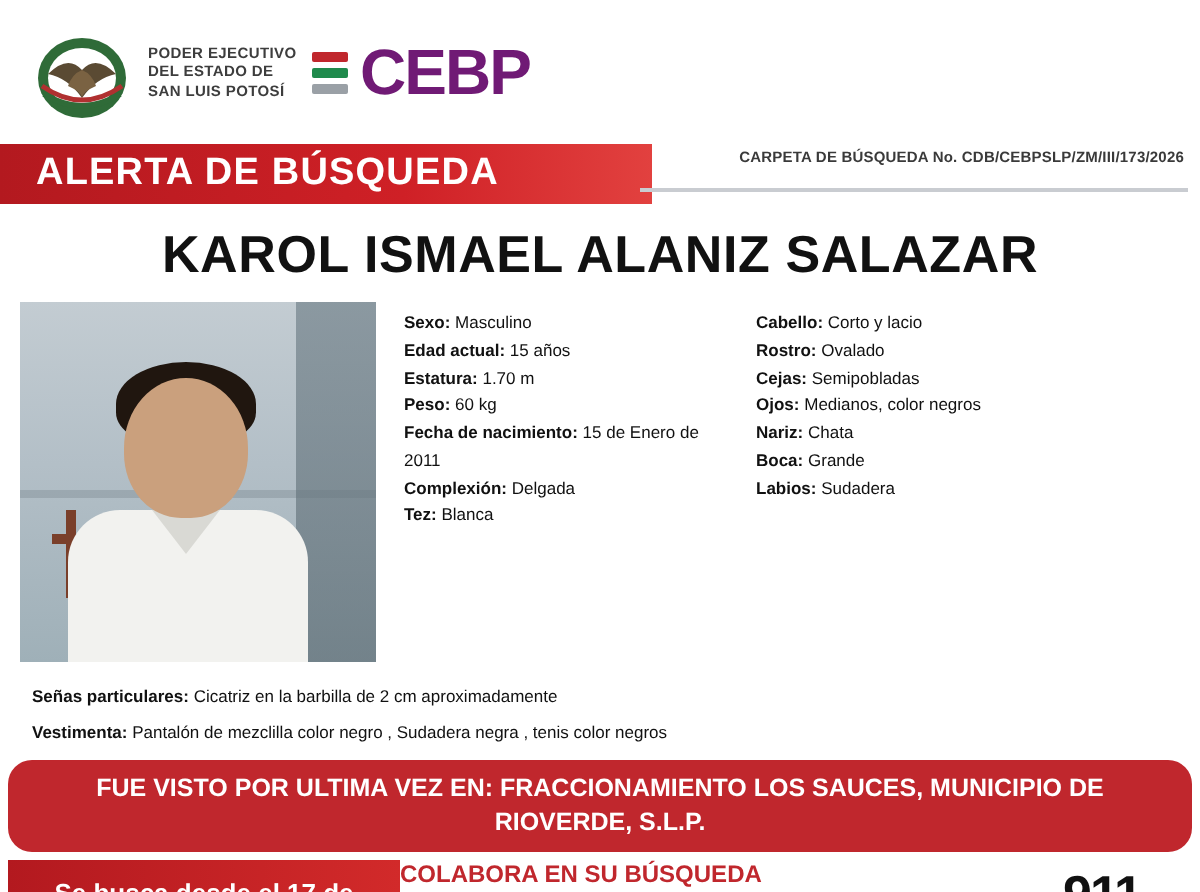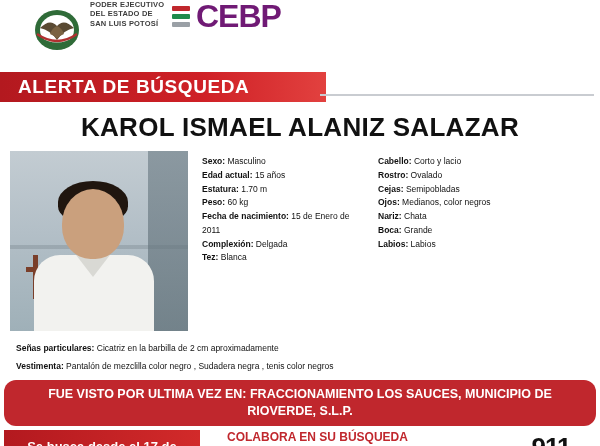--- a/index.html
+++ b/index.html
@@ -14,23 +14,22 @@
     width:600px;height:446px;
     background:#ffffff;
     overflow:hidden;
   }
 
   
   .header{
     position:relative;
     height:72px;
     display:flex;
-    align-items:flex-start;
+    align-items:center;
     background:#ffffff;
-    padding-left:16px;
   }
   .eagle{
     width:54px;height:54px;
     margin-left:14px;
     flex:0 0 auto;
     position:relative;
   }
   .eagle svg{display:block;}
   .gov-text{
     margin-left:6px;
@@ -228,21 +227,20 @@
     line-height:1.35;
     padding:10px 8px;
     box-sizing:border-box;
     margin-left:4px;
     height:52px;
     display:flex;align-items:center;justify-content:center;
   }
   .collab{
     flex:1 1 auto;
     padding-left:0;
-    margin-left:27px;
   }
   .collab .title{
     color:#c0272d;font-size:12px;font-weight:bold;
   }
   .emerg{
     width:82px;flex:0 0 auto;
     text-align:center;
     margin-right:8px;
     padding-top:4px;
   }
@@ -280,20 +278,21 @@
       </div>
       <div class="cebp-title">CEBP</div>
     </div>
 
   </div>
 
   <div class="band-row">
     <div class="alert-band">
       <span>ALERTA DE BÚSQUEDA</span>
     </div>
+    <div class="carpeta">CARPETA DE BÚSQUEDA No.  CDB/CEBPSLP/ZM/III/173/2026</div>
     <div class="rule"></div>
   </div>
 
   <div class="name">KAROL ISMAEL ALANIZ SALAZAR</div>
 
   <div class="body-wrap">
     <div class="photo">
       <div class="wall"></div>
       <div class="shelf"></div>
       <div class="door"></div>
@@ -314,21 +313,21 @@
         <div><b>Complexión:</b> <span>Delgada</span></div>
         <div><b>Tez:</b> <span>Blanca</span></div>
       </div>
       <div class="col right">
         <div><b>Cabello:</b> <span>Corto y lacio</span></div>
         <div><b>Rostro:</b> <span>Ovalado</span></div>
         <div><b>Cejas:</b> <span>Semipobladas</span></div>
         <div><b>Ojos:</b> <span>Medianos, color negros</span></div>
         <div><b>Nariz:</b> <span>Chata</span></div>
         <div><b>Boca:</b> <span>Grande</span></div>
-        <div><b>Labios:</b> <span>Labios</span></div>
+        <div><b>Labios:</b> <span>Sudadera</span></div>
       </div>
     </div>
   </div>
 
   <div class="extra">
     <div class="row">
       <b>Señas particulares:</b>
       <span>Cicatriz en la barbilla  de 2 cm aproximadamente</span>
     </div>
     <div class="row">

